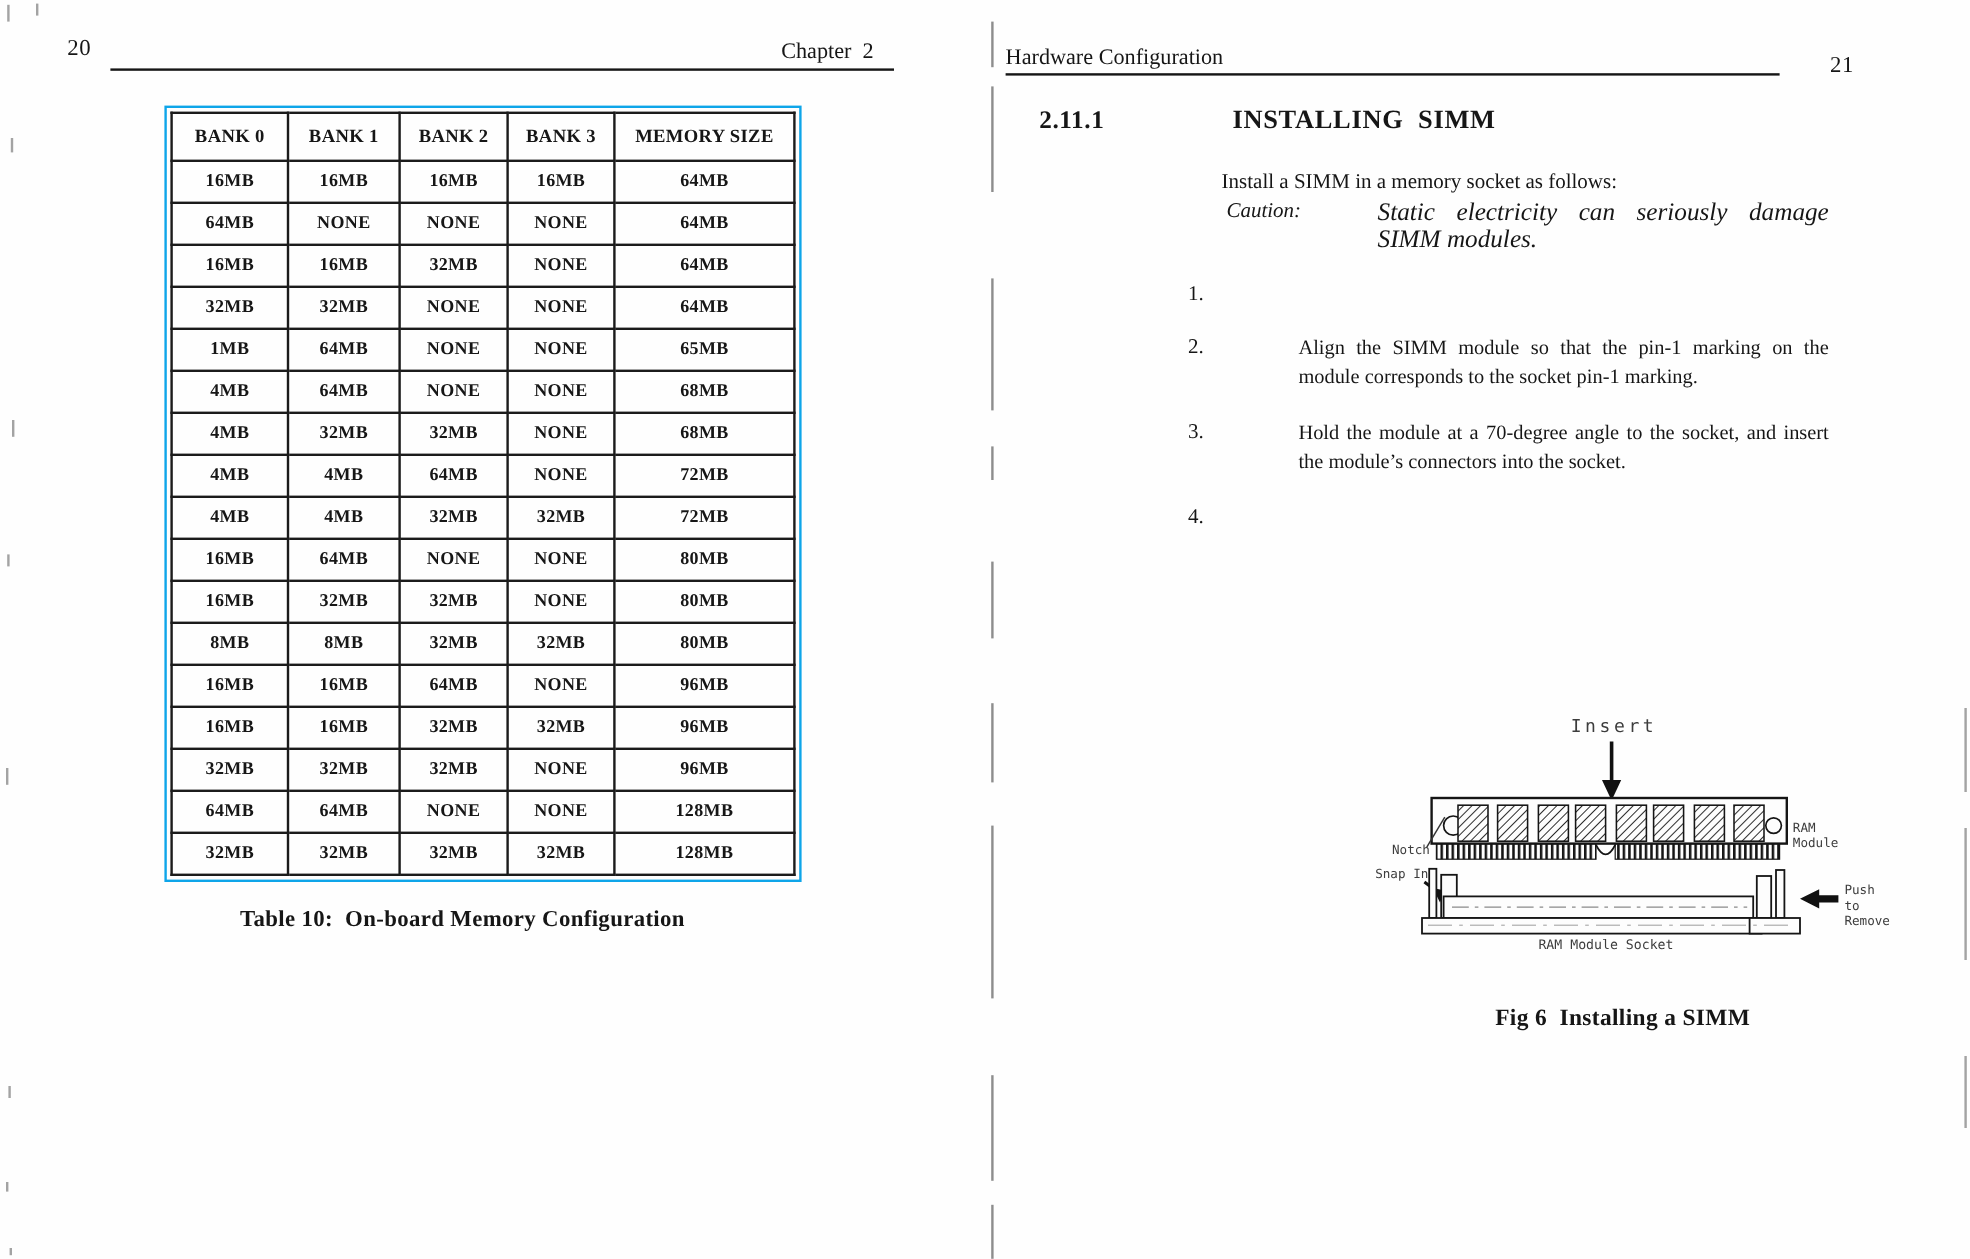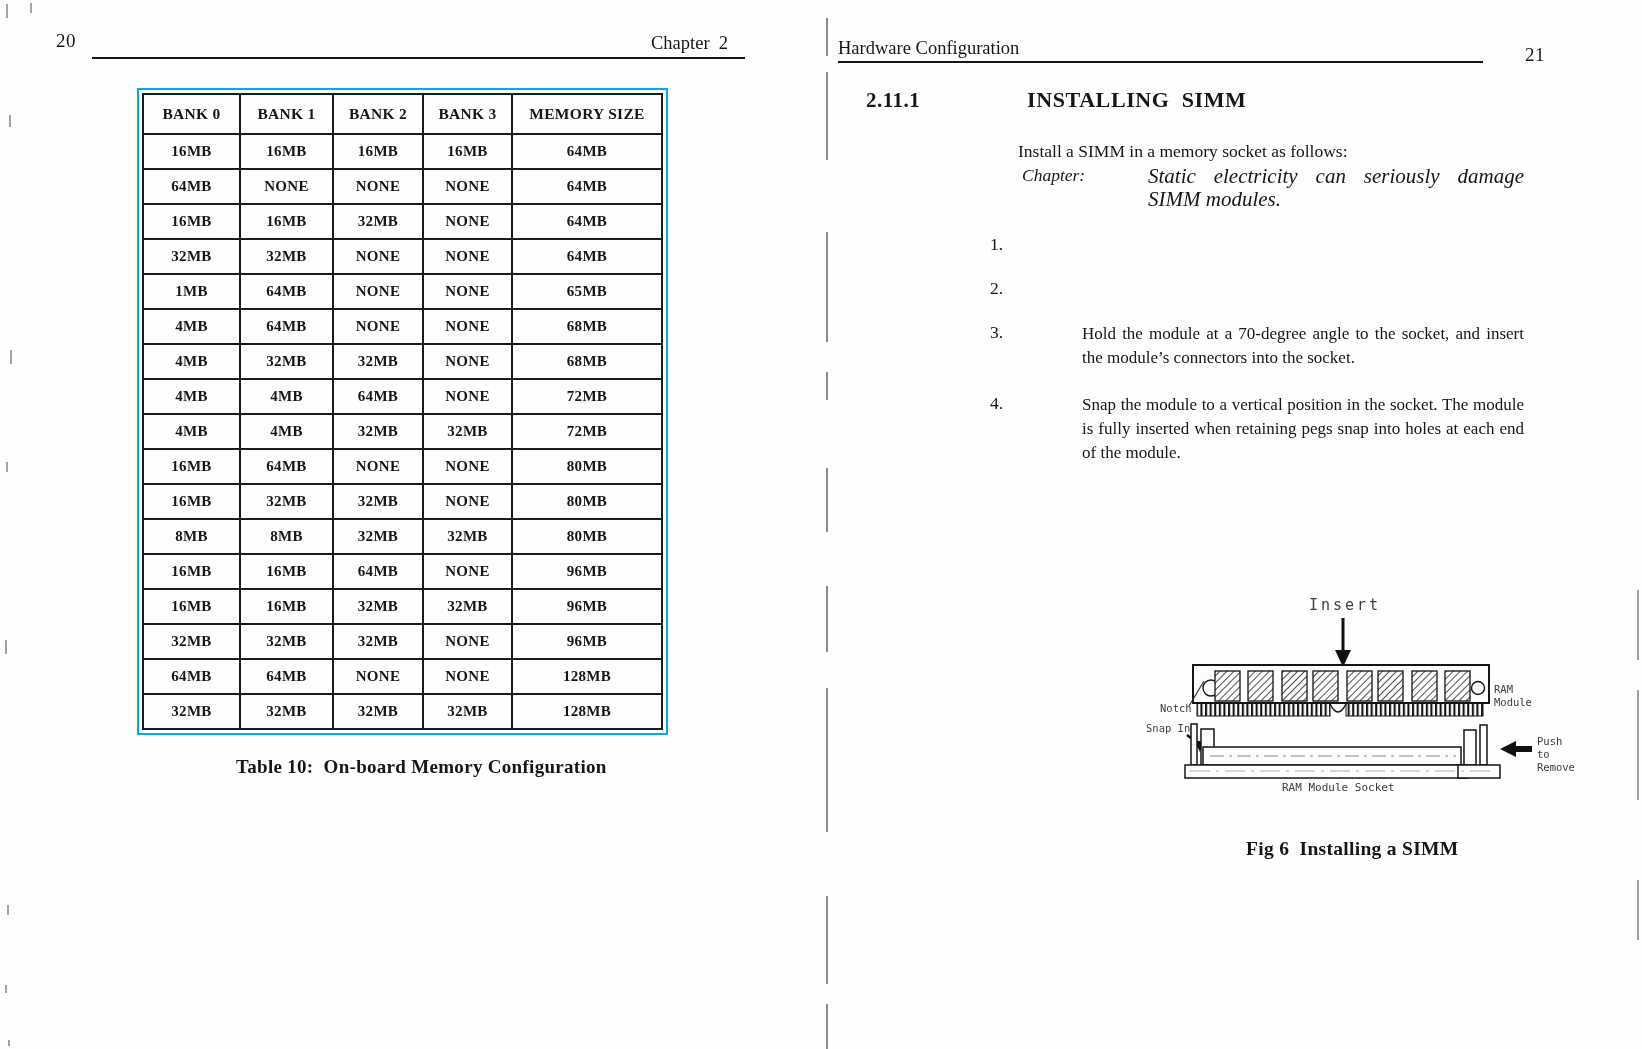--- a/index.html
+++ b/index.html
@@ -193,21 +193,21 @@
           <td>32MB</td>
           <td>32MB</td>
           <td>32MB</td>
           <td>32MB</td>
           <td>128MB</td>
         </tr>
       </tbody>
   </table>
 </div>
 
-<div class="abs tbl-caption" style="left:200px;top:756px;margin-left:36px;">Table 10:  On-board Memory Configuration</div>
+<div class="abs tbl-caption" style="left:200px;top:756px;">Table 10:  On-board Memory Configuration</div>
 
 <div class="fold-dash" style="left:826px;top:18px;height:38px;"></div>
 <div class="fold-dash" style="left:826px;top:72px;height:88px;"></div>
 <div class="fold-dash" style="left:826px;top:232px;height:110px;"></div>
 <div class="fold-dash" style="left:826px;top:372px;height:28px;"></div>
 <div class="fold-dash" style="left:826px;top:468px;height:64px;"></div>
 <div class="fold-dash" style="left:826px;top:586px;height:66px;"></div>
 <div class="fold-dash" style="left:826px;top:688px;height:144px;"></div>
 <div class="fold-dash" style="left:826px;top:896px;height:88px;"></div>
 <div class="fold-dash" style="left:826px;top:1004px;height:45px;"></div>
@@ -229,38 +229,38 @@
 <div class="abs runhead" style="left:838px;top:38px;">Hardware Configuration</div>
 <div class="abs rule" style="left:838px;top:61px;width:645px;"></div>
 <div class="abs pgnum" style="left:1497px;top:44px;margin-left:28px;">21</div>
 
 <div class="abs secnum" style="left:866px;top:88px;">2.11.1</div>
 <div class="abs sectitle" style="left:1027px;top:87px;">INSTALLING  SIMM</div>
 
 <div class="abs bodytext" style="left:1018px;top:141px;">Install a SIMM in a memory socket as follows:</div>
 
 <div class="caution-row">
-  <div class="caution-label">Chapter:</div>
+  <div class="caution-label">Caution:</div>
   <div class="caution-text">Static electricity can seriously damage SIMM modules.</div>
 </div>
 
 <div class="steps">
     <div class="step">
       <div class="step-num">1.</div>
     </div>
     <div class="step">
       <div class="step-num">2.</div>
+      <div class="step-text">Align the SIMM module so that the pin-1 marking on the module corresponds to the socket pin-1 marking.</div>
     </div>
     <div class="step">
       <div class="step-num">3.</div>
       <div class="step-text">Hold the module at a 70-degree angle to the socket, and insert the module’s connectors into the socket.</div>
     </div>
     <div class="step">
       <div class="step-num">4.</div>
-      <div class="step-text">Snap the module to a vertical position in the socket.  The module is fully inserted when retaining pegs snap into holes at each end of the module.</div>
     </div>
   </div>
 
 <svg class="fig-svg" width="552" height="240" viewBox="0 0 552 240">
   <defs>
     <pattern id="hatch" patternUnits="userSpaceOnUse" width="5" height="5" patternTransform="rotate(45)">
       <rect width="5" height="5" fill="#fdfdfd"></rect>
       <line x1="0" y1="0" x2="0" y2="5" stroke="#222" stroke-width="1.6"></line>
     </pattern>
     <pattern id="pins" patternUnits="userSpaceOnUse" width="4.6" height="14">

